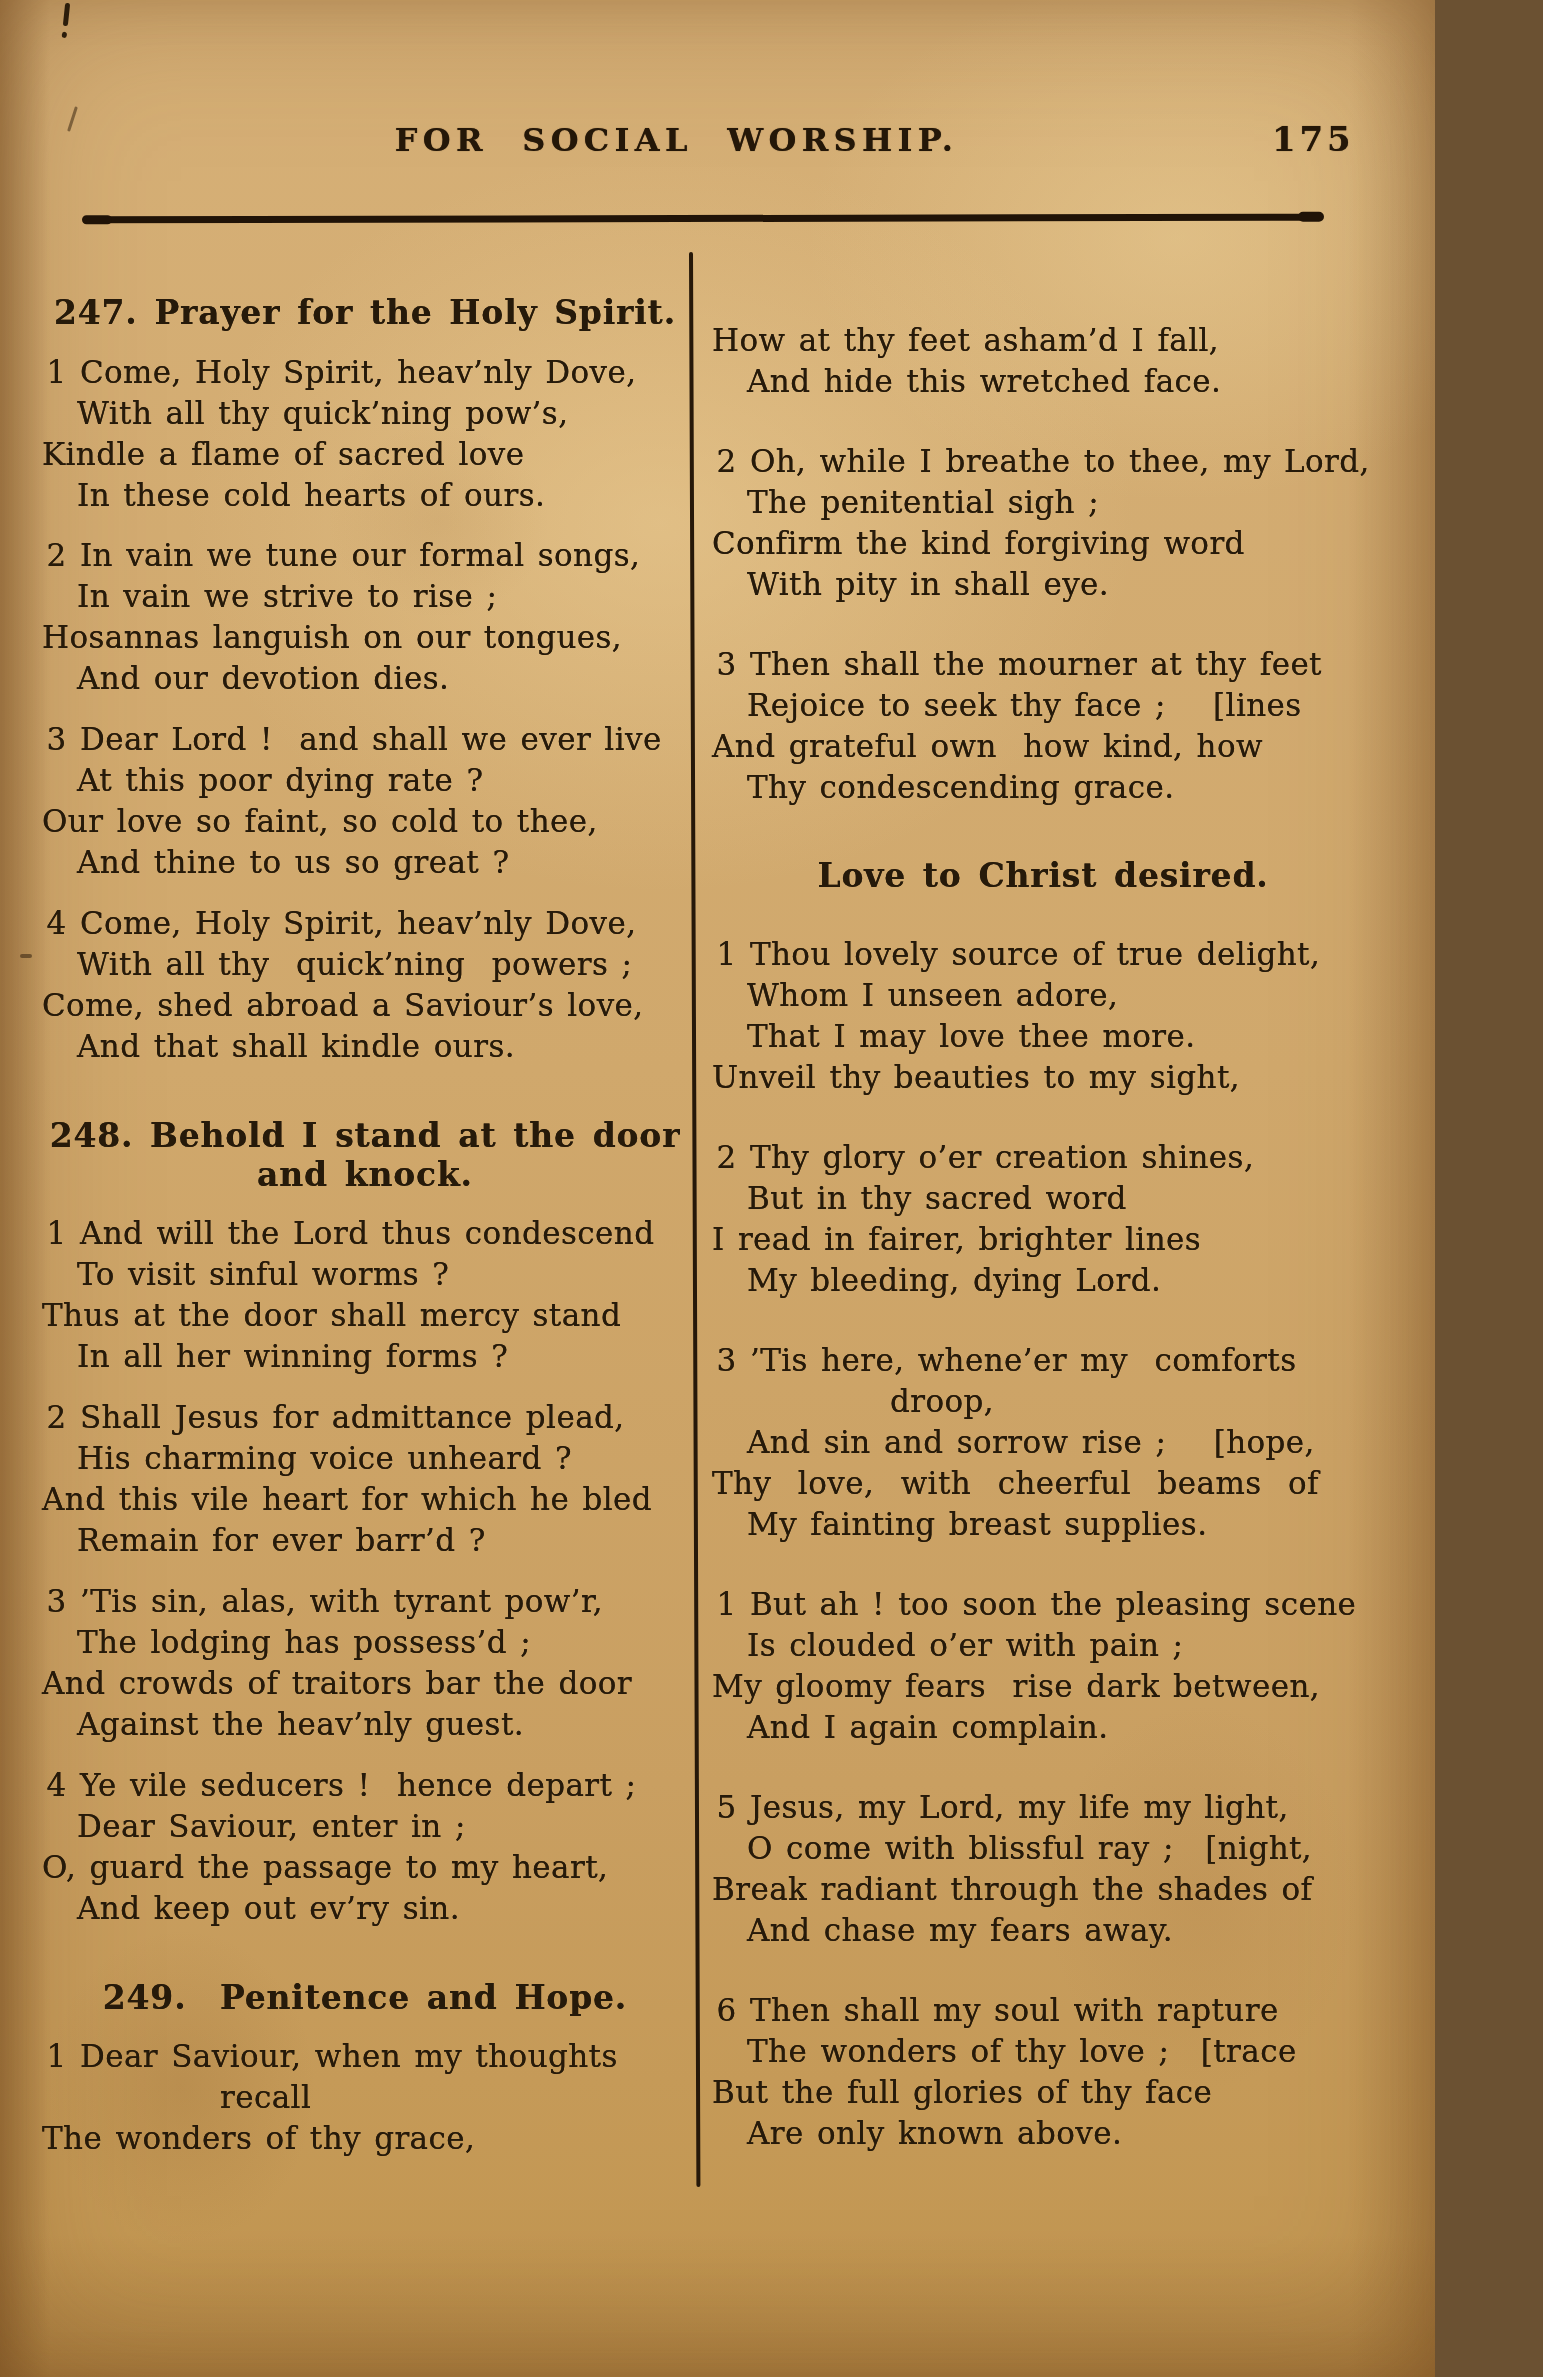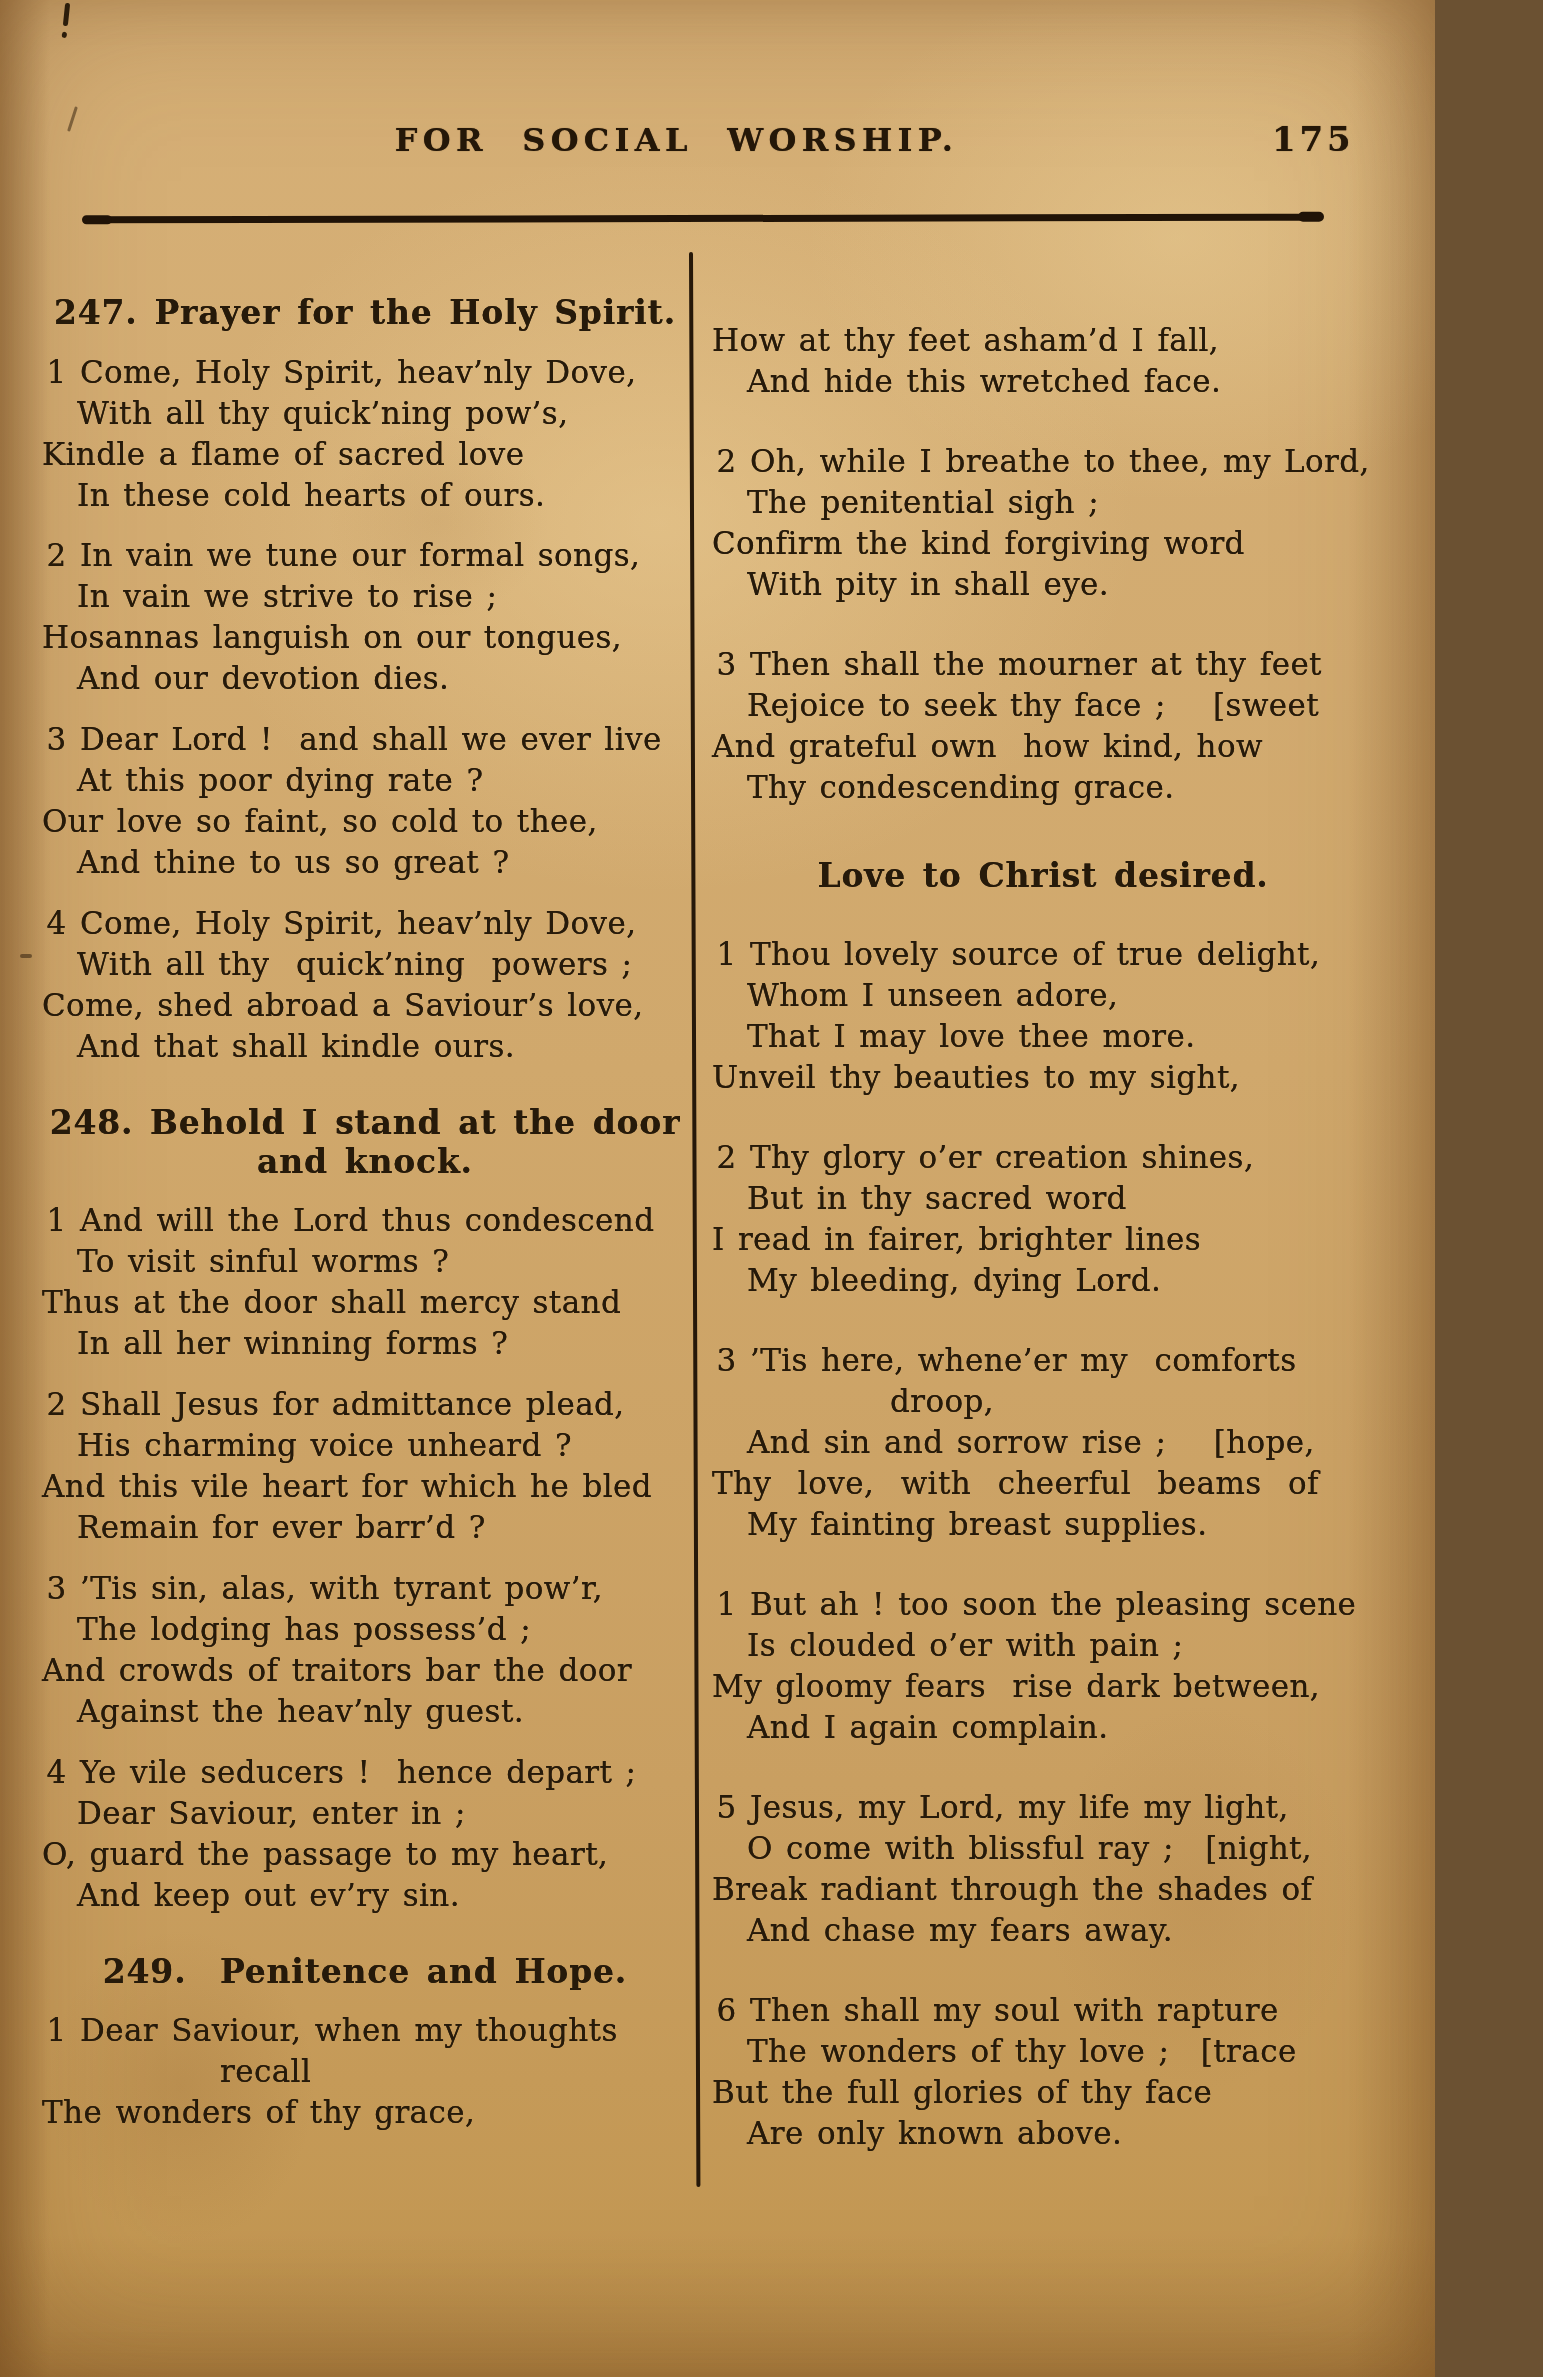--- a/index.html
+++ b/index.html
@@ -41,21 +41,21 @@
   .line{font-size:31px;line-height:41px;white-space:pre-wrap;letter-spacing:0.4px;
     word-spacing:3px;text-shadow:0 0 0.5px rgba(35,21,7,.85);}
   .line.indent{padding-left:35px;}
   .line.indent2{padding-left:178px;}
   .line.num{padding-left:4.5px;}
   .stanza{margin-top:19.7px;}
   .stanza:first-child{margin-top:0;}
   .stanza.heading{text-align:center;}
   .stanza.heading .line{font-weight:bold;font-size:33px;line-height:39px;letter-spacing:0.8px;
     word-spacing:4.5px;padding-left:0;}
-  .col-left .stanza.heading{margin-top:36px;margin-bottom:4.5px;}
+  .col-left .stanza.heading{margin-top:49px;margin-bottom:4.5px;}
   .col-left .stanza.heading:first-child{margin-top:0;}
   .col-right .stanza{margin-top:39px;}
   .col-right .stanza.heading{margin-top:48px;margin-bottom:0;}
   
   .page-edge-line{position:absolute;top:0;left:1521px;width:3px;height:2377px;
     background:rgba(95,62,24,.55);}
   .page-edge-band{position:absolute;top:0;left:1524px;width:19.7px;height:2377px;
     background:linear-gradient(90deg, rgba(200,160,100,.45), rgba(150,103,50,.38));}
   .page-edge-line2{position:absolute;top:0;left:1535px;width:1.5px;height:2377px;
     background:rgba(105,70,30,.35);}
@@ -157,21 +157,21 @@
         <div class="line indent">And hide this wretched face.</div>
       </div>
       <div class="stanza verse">
         <div class="line num">2 Oh, while I breathe to thee, my Lord,</div>
         <div class="line indent">The penitential sigh ;</div>
         <div class="line flush">Confirm the kind forgiving word</div>
         <div class="line indent">With pity in shall eye.</div>
       </div>
       <div class="stanza verse">
         <div class="line num">3 Then shall the mourner at thy feet</div>
-        <div class="line indent">Rejoice to seek thy face ;  [sweet</div>
+        <div class="line indent">Rejoice to seek thy face ;  [lines</div>
         <div class="line flush">And grateful own  how kind, how</div>
         <div class="line indent">Thy condescending grace.</div>
       </div>
       <div class="stanza heading">
         <div class="line heading">Love to Christ desired.</div>
       </div>
       <div class="stanza verse">
         <div class="line num">1 Thou lovely source of true delight,</div>
         <div class="line indent">Whom I unseen adore,</div>
         <div class="line indent">That I may love thee more.</div>

